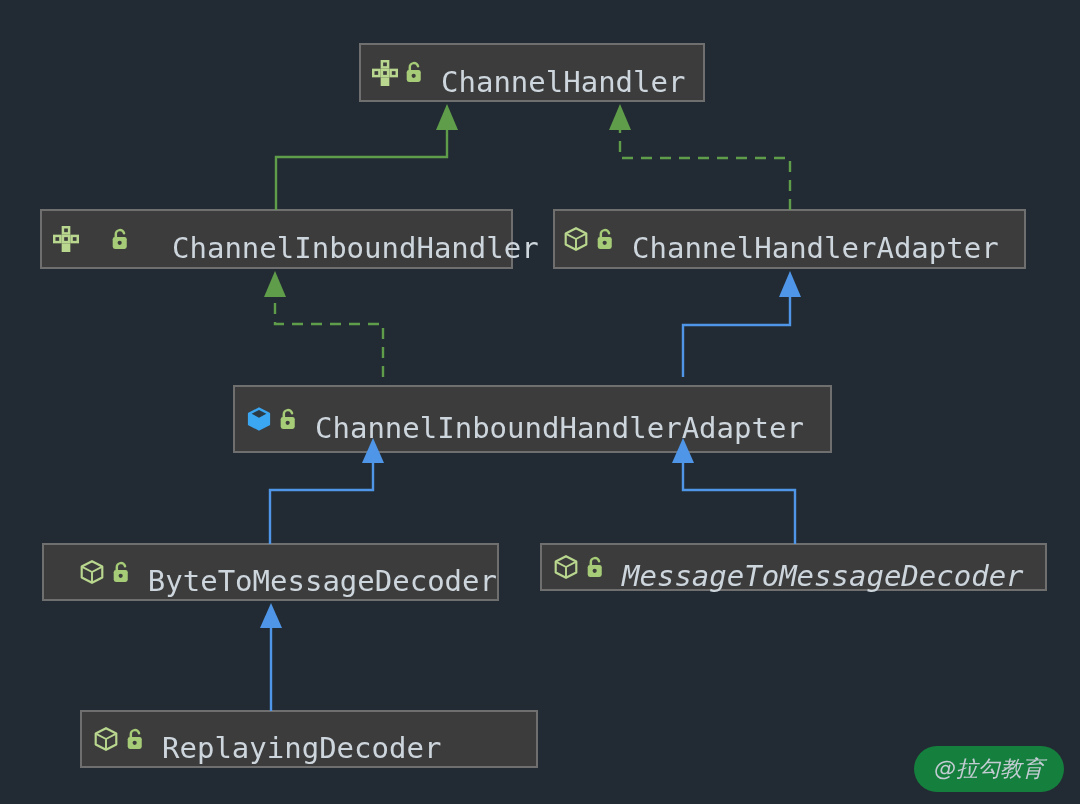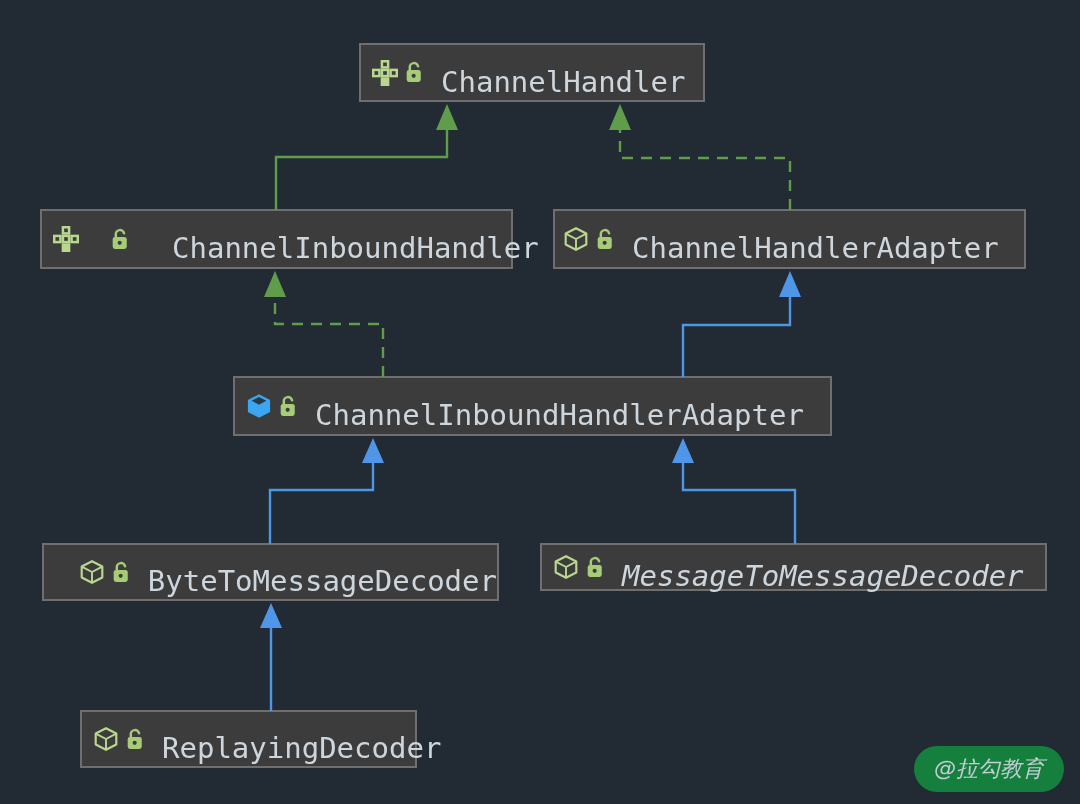--- a/index.html
+++ b/index.html
@@ -21,24 +21,24 @@
     white-space:nowrap;
     cursor:default;
   }
   .uml-node .kind-icon{width:26px;height:26px;flex:0 0 auto;margin-right:7px;display:block;}
   .uml-node .lock-icon{width:19px;height:25px;flex:0 0 auto;margin-right:17px;display:block;}
   .uml-node .node-label{display:block;transform:translateY(-1px);margin-top:20px;}
 
   #node-channel-handler                 {left:359px;top:43px; width:346px;height:59px;}
   #node-channel-inbound-handler         {left:40px; top:209px;width:473px;height:60px;gap:25px;}
   #node-channel-handler-adapter         {left:553px;top:209px;width:473px;height:60px;padding-left:8px;}
-  #node-channel-inbound-handler-adapter {left:233px;top:376px;width:599px;height:60px;}
+  #node-channel-inbound-handler-adapter {left:233px;top:385px;width:599px;height:68px;}
   #node-byte-to-message-decoder         {left:42px; top:543px;width:457px;height:58px;justify-content:flex-end;}
   #node-message-to-message-decoder      {left:540px;top:543px;width:507px;height:48px;font-style:italic;}
-  #node-replaying-decoder               {left:80px; top:710px;width:337px;height:58px;}
+  #node-replaying-decoder               {left:80px; top:710px;width:458px;height:58px;}
 
   
   #connector-layer{
     position:absolute;left:0;top:0;width:1080px;height:804px;
     pointer-events:none;z-index:3;
   }
   .edge-line-green{stroke:#5f9d4b;stroke-width:2.4;fill:none;}
   .edge-line-blue {stroke:#4f96e8;stroke-width:2.4;fill:none;}
   .edge-dashed{stroke-dasharray:11 8;}
   .edge-head-green{fill:#5f9d4b;stroke:none;}

